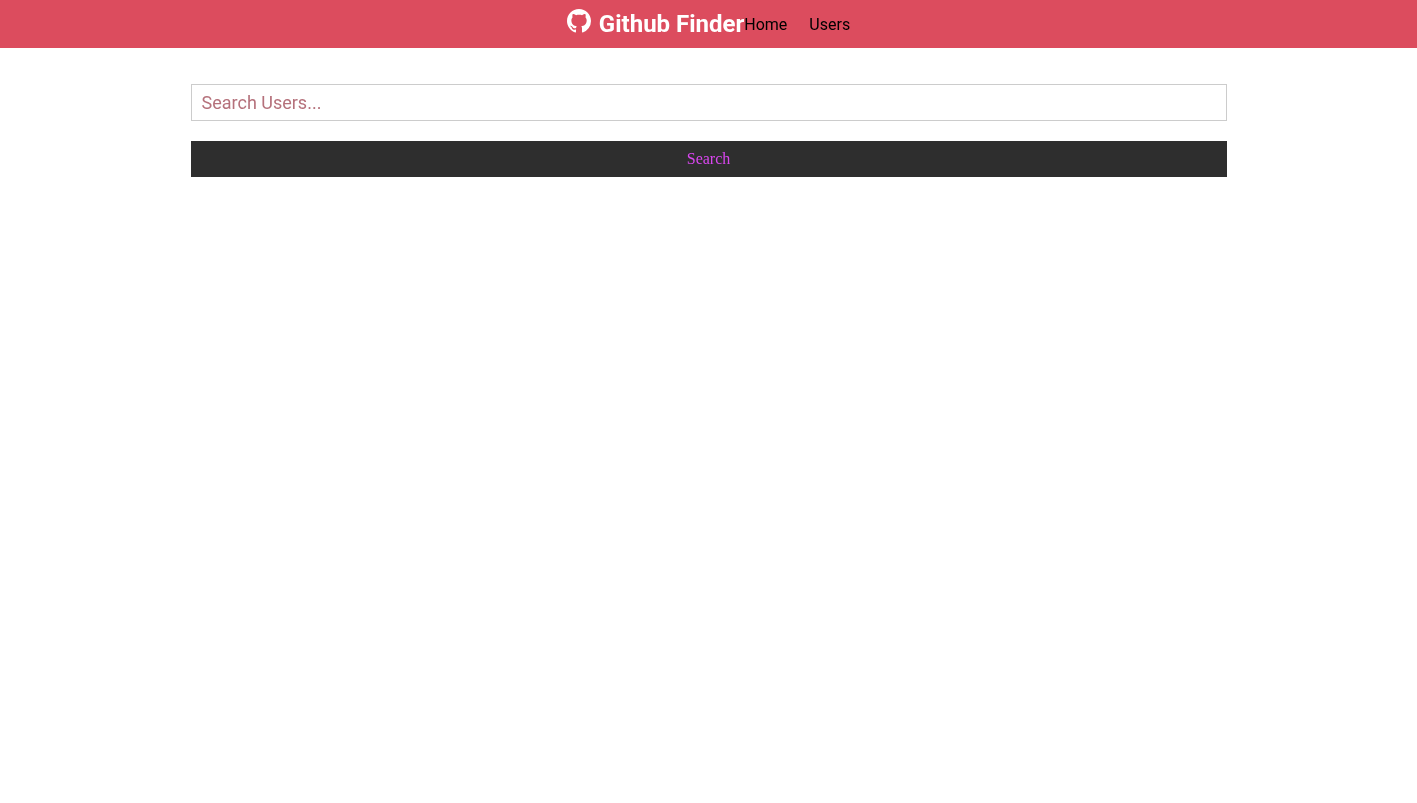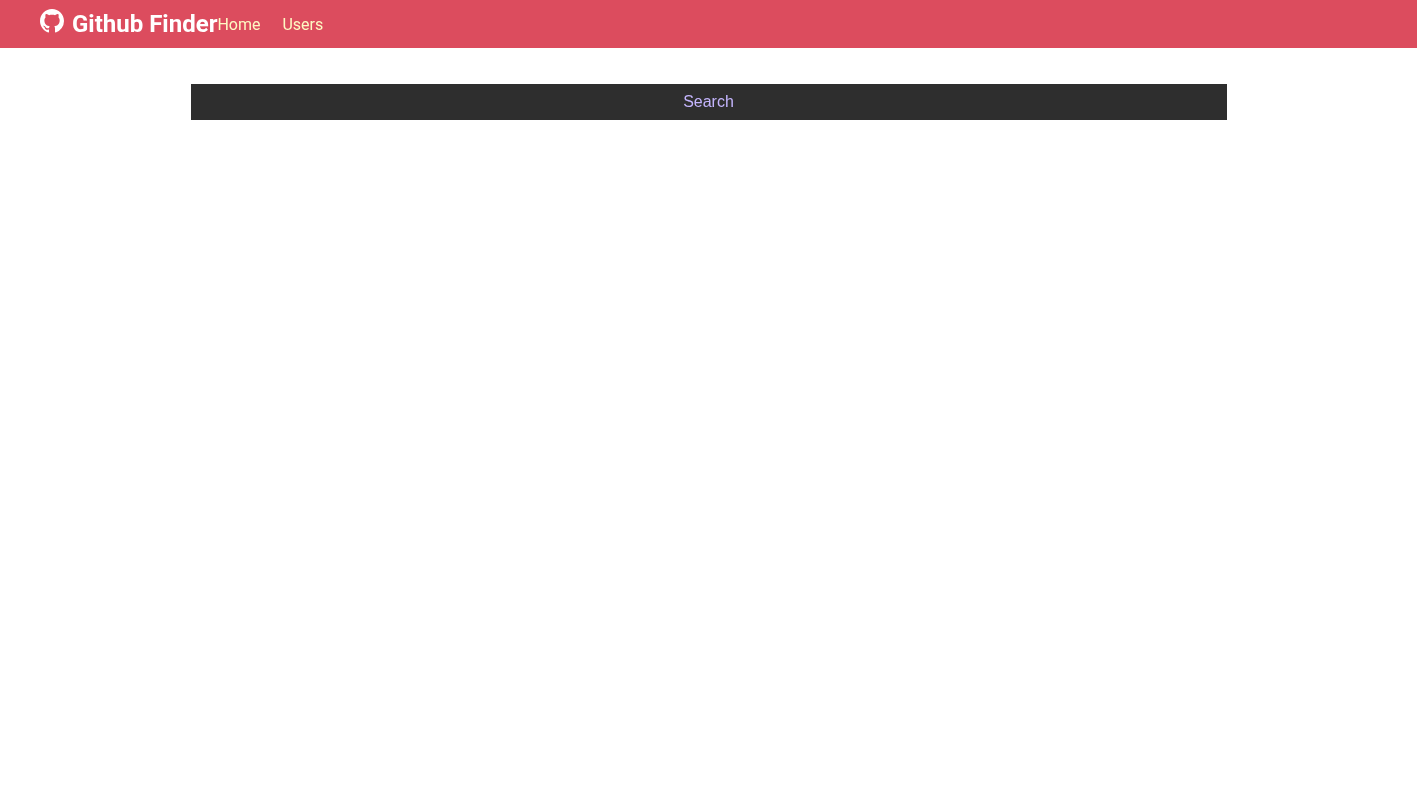--- a/index.html
+++ b/index.html
@@ -8,21 +8,21 @@
       box-sizing: border-box;
     }
     body {
       font-family: -apple-system, BlinkMacSystemFont, "Segoe UI", Roboto, "Helvetica Neue", Arial, sans-serif;
       background: #ffffff;
     }
     .navbar {
       background: #dc4c5e;
       color: #ffffff;
       display: flex;
-      justify-content: flex-start;
+      justify-content: center;
       align-items: center;
       padding: 24px 40px;
       height: 46px;
     }
     .navbar-brand {
       display: flex;
       align-items: center;
       gap: 8px;
       font-size: 24px;
       font-weight: 700;
@@ -30,21 +30,21 @@
     .navbar-brand svg {
       width: 24px;
       height: 24px;
       fill: #ffffff;
     }
     .navbar-links {
       display: flex;
       gap: 22px;
     }
     .navbar-links a {
-      color: #fef9c3;
+      color: #000000;
       text-decoration: none;
       font-size: 16px;
       font-weight: 400;
       cursor: pointer;
     }
     .container {
       max-width: 1036px;
       margin: 0 auto;
       padding: 36px 0 0 0;
     }
@@ -63,25 +63,25 @@
       font-family: inherit;
     }
     .search-input::placeholder {
       color: #b5717b;
       opacity: 1;
     }
     .search-button {
       width: 100%;
       padding: 9px 0;
       background: #2e2e2e;
-      color: #c4b5fd;
+      color: #d946ef;
       border: none;
       font-size: 16px;
       cursor: pointer;
-      font-family: Liberation Sans, sans-serif;
+      font-family: Liberation Serif, serif;
     }
   </style>
 </head>
 <body>
 
 <nav class="navbar">
   <div class="navbar-brand">
     <span>
       <svg viewBox="0 0 16 16" xmlns="http://www.w3.org/2000/svg">
         <path d="M8 0C3.58 0 0 3.58 0 8c0 3.54 2.29 6.53 5.47 7.59.4.07.55-.17.55-.38 0-.19-.01-.82-.01-1.49-2.01.37-2.53-.49-2.69-.94-.09-.23-.48-.94-.82-1.13-.28-.15-.68-.52-.01-.53.63-.01 1.08.58 1.23.82.72 1.21 1.87.87 2.33.66.07-.52.28-.87.51-1.07-1.78-.2-3.64-.89-3.64-3.95 0-.87.31-1.59.82-2.15-.08-.2-.36-1.02.08-2.12 0 0 .67-.21 2.2.82.64-.18 1.32-.27 2-.27.68 0 1.36.09 2 .27 1.53-1.04 2.2-.82 2.2-.82.44 1.1.16 1.92.08 2.12.51.56.82 1.27.82 2.15 0 3.07-1.87 3.75-3.65 3.95.29.25.54.73.54 1.48 0 1.07-.01 1.93-.01 2.2 0 .21.15.46.55.38A8.013 8.013 0 0016 8c0-4.42-3.58-8-8-8z"></path>
@@ -90,15 +90,16 @@
     <span>Github Finder</span>
   </div>
   <div class="navbar-links">
     <a>Home</a>
     <a>Users</a>
   </div>
 </nav>
 
 <div class="container">
   <form class="search-form">
+    <input type="text" class="search-input" placeholder="Search Users..." style="">
     <button type="submit" class="search-button">Search</button>
   </form>
 </div>
 
 </body></html>

